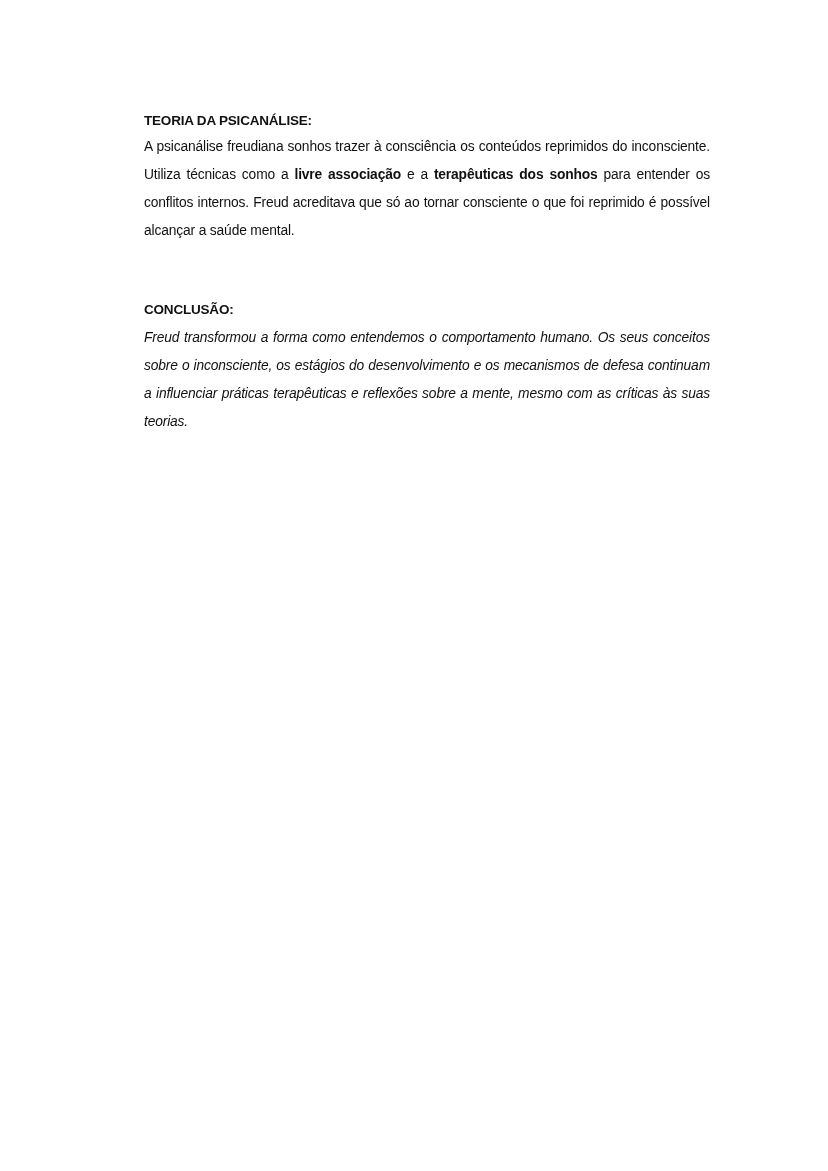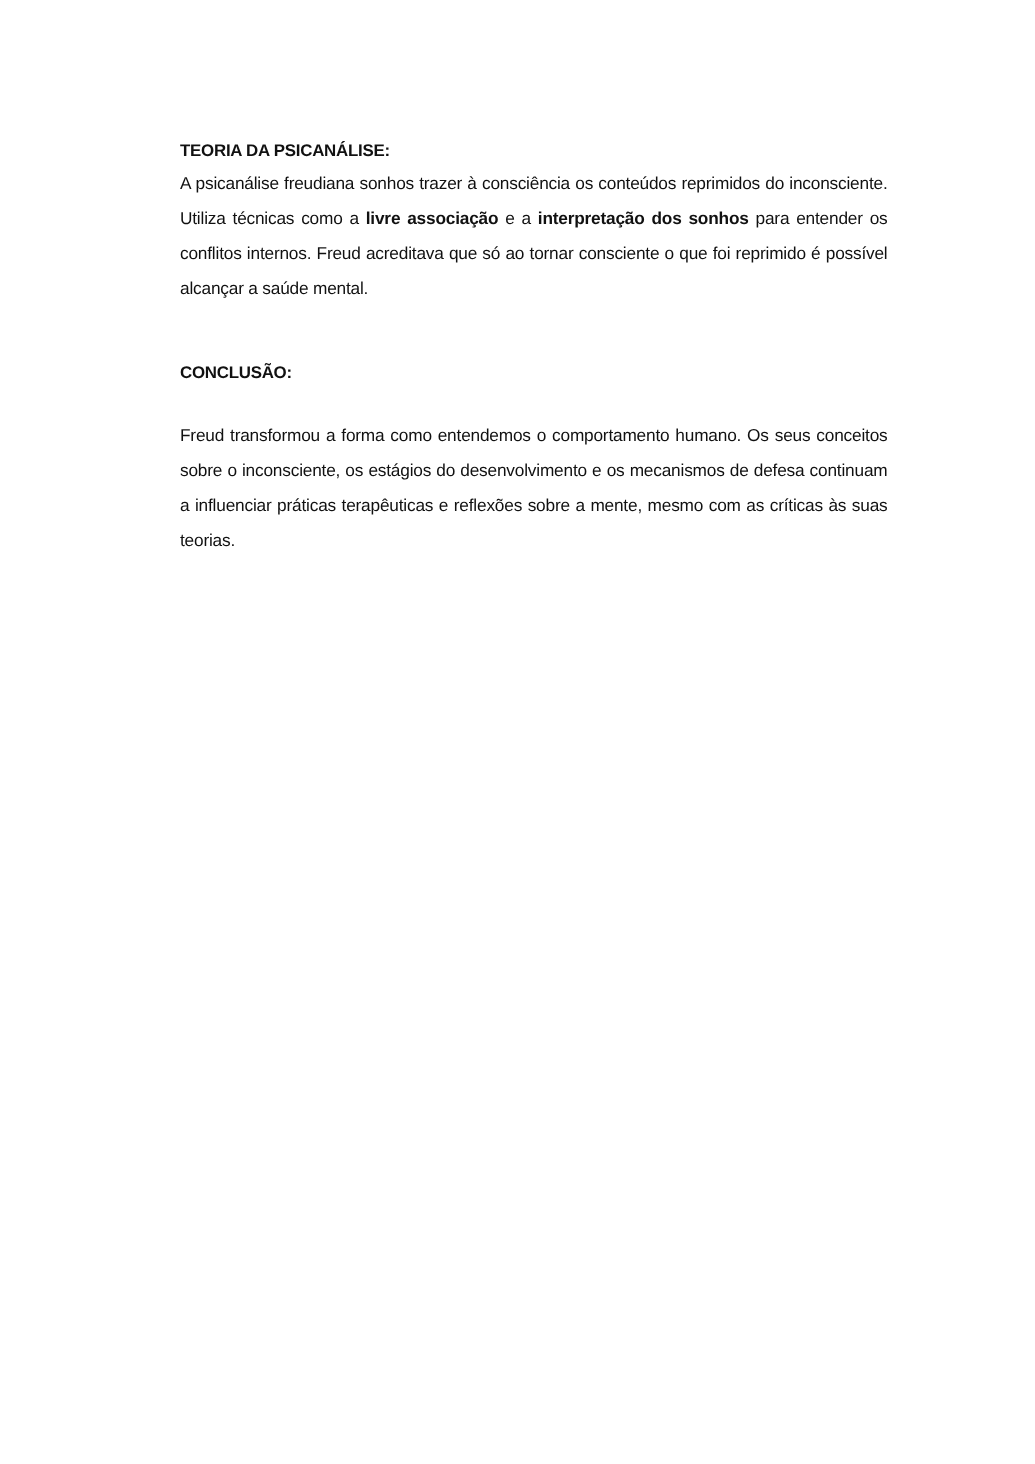--- a/index.html
+++ b/index.html
@@ -5,25 +5,25 @@
     html, body { margin: 0; padding: 0; background: #ffffff; }
     body { width: 828px; height: 1171px; position: relative; overflow: hidden;
            font-family: "Liberation Sans", sans-serif; color: #111111; }
     .page { position: absolute; left: 144px; top: 0; width: 566px; }
     .heading { position: absolute; left: 0; font-weight: bold; font-size: 13.5px; letter-spacing: -0.2px; }
     .para { position: absolute; left: 0; width: 566px; font-size: 13.8px; line-height: 28px;
             text-align: justify; letter-spacing: -0.15px; }
     .para b { font-weight: bold; margin-top: 42px; }
     #h1 { top: 101px; margin-top: 12px; }
     #p1 { top: 133px; }
-    #h2 { top: 290px; }
-    #p2 { top: 335px; }
+    #h2 { top: 302px; }
+    #p2 { top: 324px; font-style: italic; }
   </style>
 </head>
 <body>
 
 <div class="page">
   <div id="h1" class="heading">TEORIA DA PSICANÁLISE:</div>
-  <div id="p1" class="para"><span>A psicanálise freudiana sonhos trazer à consciência os conteúdos reprimidos do inconsciente. Utiliza técnicas como a </span><b>livre associação</b><span> e a </span><b>interpretação dos sonhos</b><span> para entender os conflitos internos. Freud acreditava que só ao tornar consciente o que foi reprimido é possível alcançar a saúde mental.</span></div>
+  <div id="p1" class="para"><span>A psicanálise freudiana sonhos trazer à consciência os conteúdos reprimidos do inconsciente. Utiliza técnicas como a </span><b>livre associação</b><span> e a </span><b>terapêuticas dos sonhos</b><span> para entender os conflitos internos. Freud acreditava que só ao tornar consciente o que foi reprimido é possível alcançar a saúde mental.</span></div>
 
   <div id="h2" class="heading">CONCLUSÃO:</div>
   <div id="p2" class="para">Freud transformou a forma como entendemos o comportamento humano. Os seus conceitos sobre o inconsciente, os estágios do desenvolvimento e os mecanismos de defesa continuam a influenciar práticas terapêuticas e reflexões sobre a mente, mesmo com as críticas às suas teorias.</div>
 </div>
 
 </body></html>

